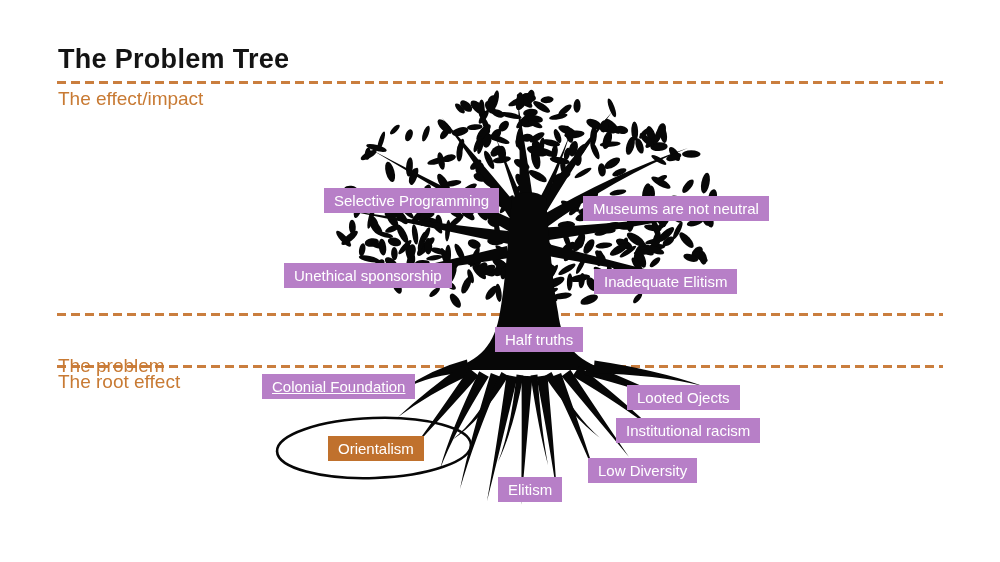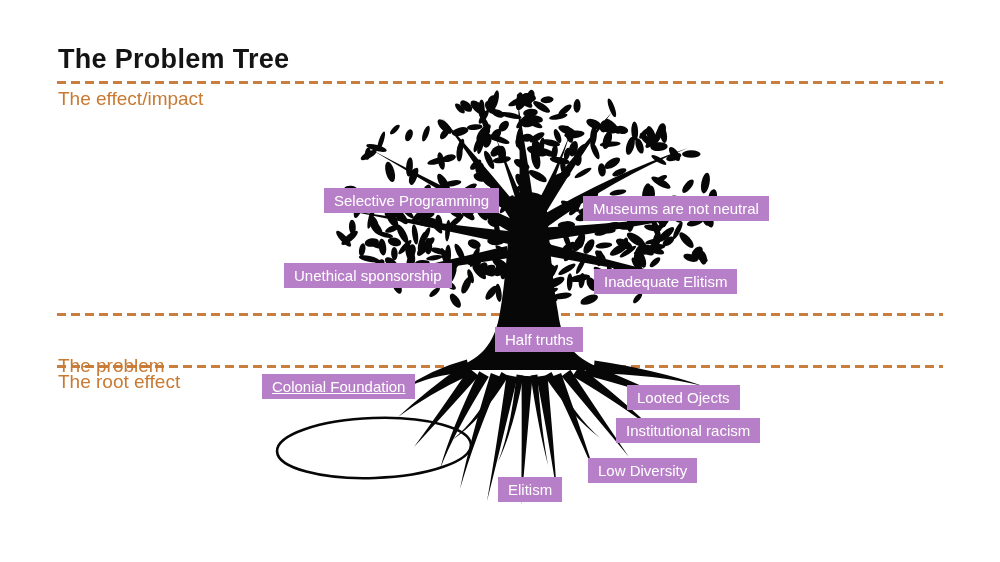--- a/index.html
+++ b/index.html
@@ -433,16 +433,17 @@
     </svg>
 
   <div class="lbl lbl-selective">Selective Programming</div>
   <div class="lbl lbl-museums">Museums are not neutral</div>
   <div class="lbl lbl-unethical">Unethical sponsorship</div>
   <div class="lbl lbl-inadequate">Inadequate Elitism</div>
   <div class="lbl lbl-half">Half truths</div>
   <div class="lbl lbl-colonial">Colonial Foundation</div>
   <div class="lbl lbl-looted">Looted Ojects</div>
   <div class="lbl lbl-institutional">Institutional racism</div>
+  <div class="lbl orange lbl-orientalism">Orientalism</div>
   <div class="lbl lbl-lowdiv">Low Diversity</div>
   <div class="lbl lbl-elitism">Elitism</div>
 
 </div>
 
 </body></html>

